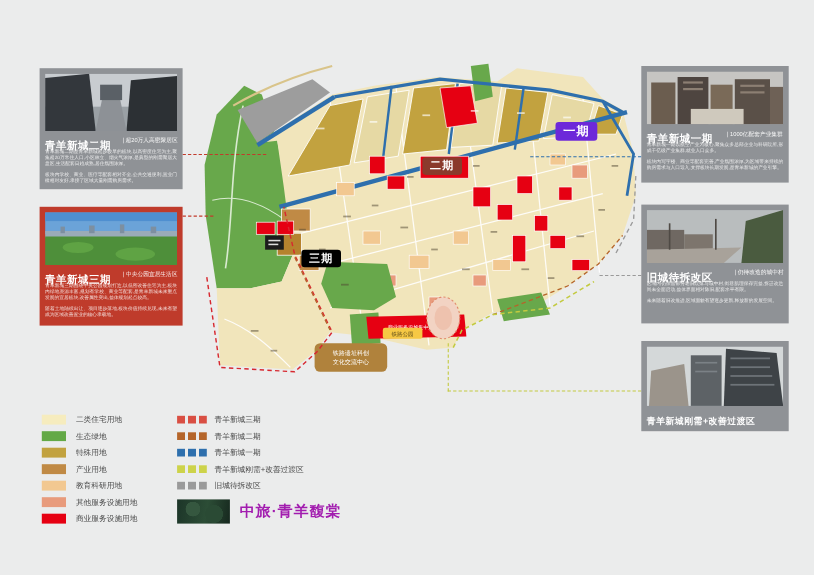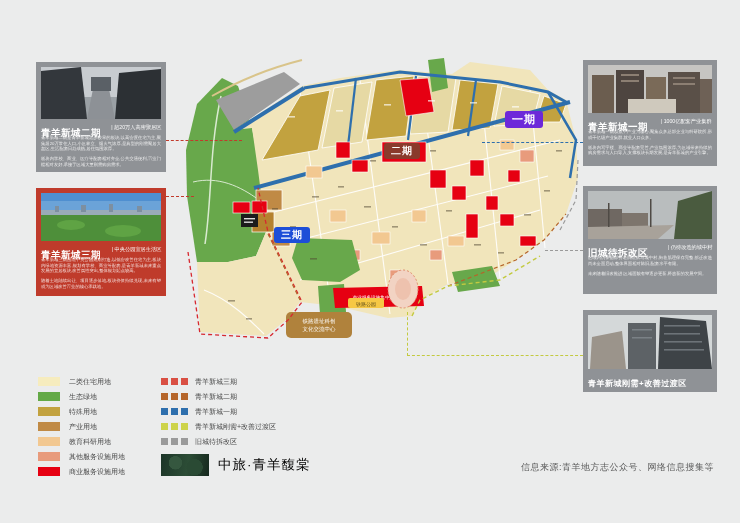--- a/index.html
+++ b/index.html
@@ -23,37 +23,37 @@
   .conn.red{border-top:1.5px dashed #c23a2b;}
   .conn.blue{border-top:1.5px dashed #2e6fad;}
   .conn.gray{border-top:1.5px dashed #9a9a9a;}
   .conn.ygh{border-top:1.5px dashed #c3ca40;}
   .conn.ygv{border-left:1.5px dashed #c3ca40;}
 
   
   .map-tag{position:absolute;color:#fff;font-weight:bold;border-radius:3px;padding:1px 7px;font-size:11px;letter-spacing:1px;}
   .tag-p1{left:505px;top:111px;background:#6d28d9;}
   .tag-p2{left:384px;top:143px;background:#8a3a2c;font-size:10px;}
-  .tag-p3{left:274px;top:227px;background:#1d4ed8;font-size:10px;}
+  .tag-p3{left:274px;top:227px;background:#000000;font-size:10px;}
 
   
   .legend-col{position:absolute;display:flex;flex-direction:column;}
   .lrow{display:flex;align-items:center;height:15px;}
   .land-swatch{width:22px;height:9px;background-color:currentColor;margin-right:9px;flex:none;}
   .zone-swatch{width:27px;height:7px;margin-right:7px;flex:none;
     background-image:repeating-linear-gradient(90deg,currentColor 0 7px,transparent 7px 10px);}
   .llabel{font-size:7px;color:#4a4a4a;white-space:nowrap;}
 
   
   #logo{position:absolute;left:161px;top:454px;display:flex;align-items:center;}
   #logo-mark{width:48px;height:22px;background:
      radial-gradient(circle at 30% 40%, #35573f 0 18%, transparent 19%),
      radial-gradient(circle at 70% 60%, #2a4a34 0 22%, transparent 23%),
      linear-gradient(100deg,#1c3528,#2c4d36 55%,#16281e);}
-  #logo-text{margin-left:9px;font-size:13.5px;color:#000000;letter-spacing:1px;}
+  #logo-text{margin-left:9px;font-size:13.5px;color:#a21caf;letter-spacing:1px;font-weight:bold;}
   #source-line{position:absolute;right:26px;top:461px;font-size:9px;color:#5c5c5c;letter-spacing:.5px;}
 </style>
 </head>
 <body>
 
 <div id="canvas">
 
   <svg style="position:absolute;left:0;top:0;" width="740" height="523" viewBox="0 0 740 523">
 
     <g>
@@ -380,15 +380,14 @@
     <div class="lrow">
         <span class="zone-swatch" style="color: rgb(154, 154, 154);"></span>
         <span class="llabel">旧城待拆改区</span>
       </div>
   </div>
 
   <div id="logo">
     <div id="logo-mark"></div>
     <div id="logo-text">中旅·青羊馥棠</div>
   </div>
-  <div id="source-line">信息来源:青羊地方志公众号、网络信息搜集等</div>
 
 </div>
 
 </body></html>

